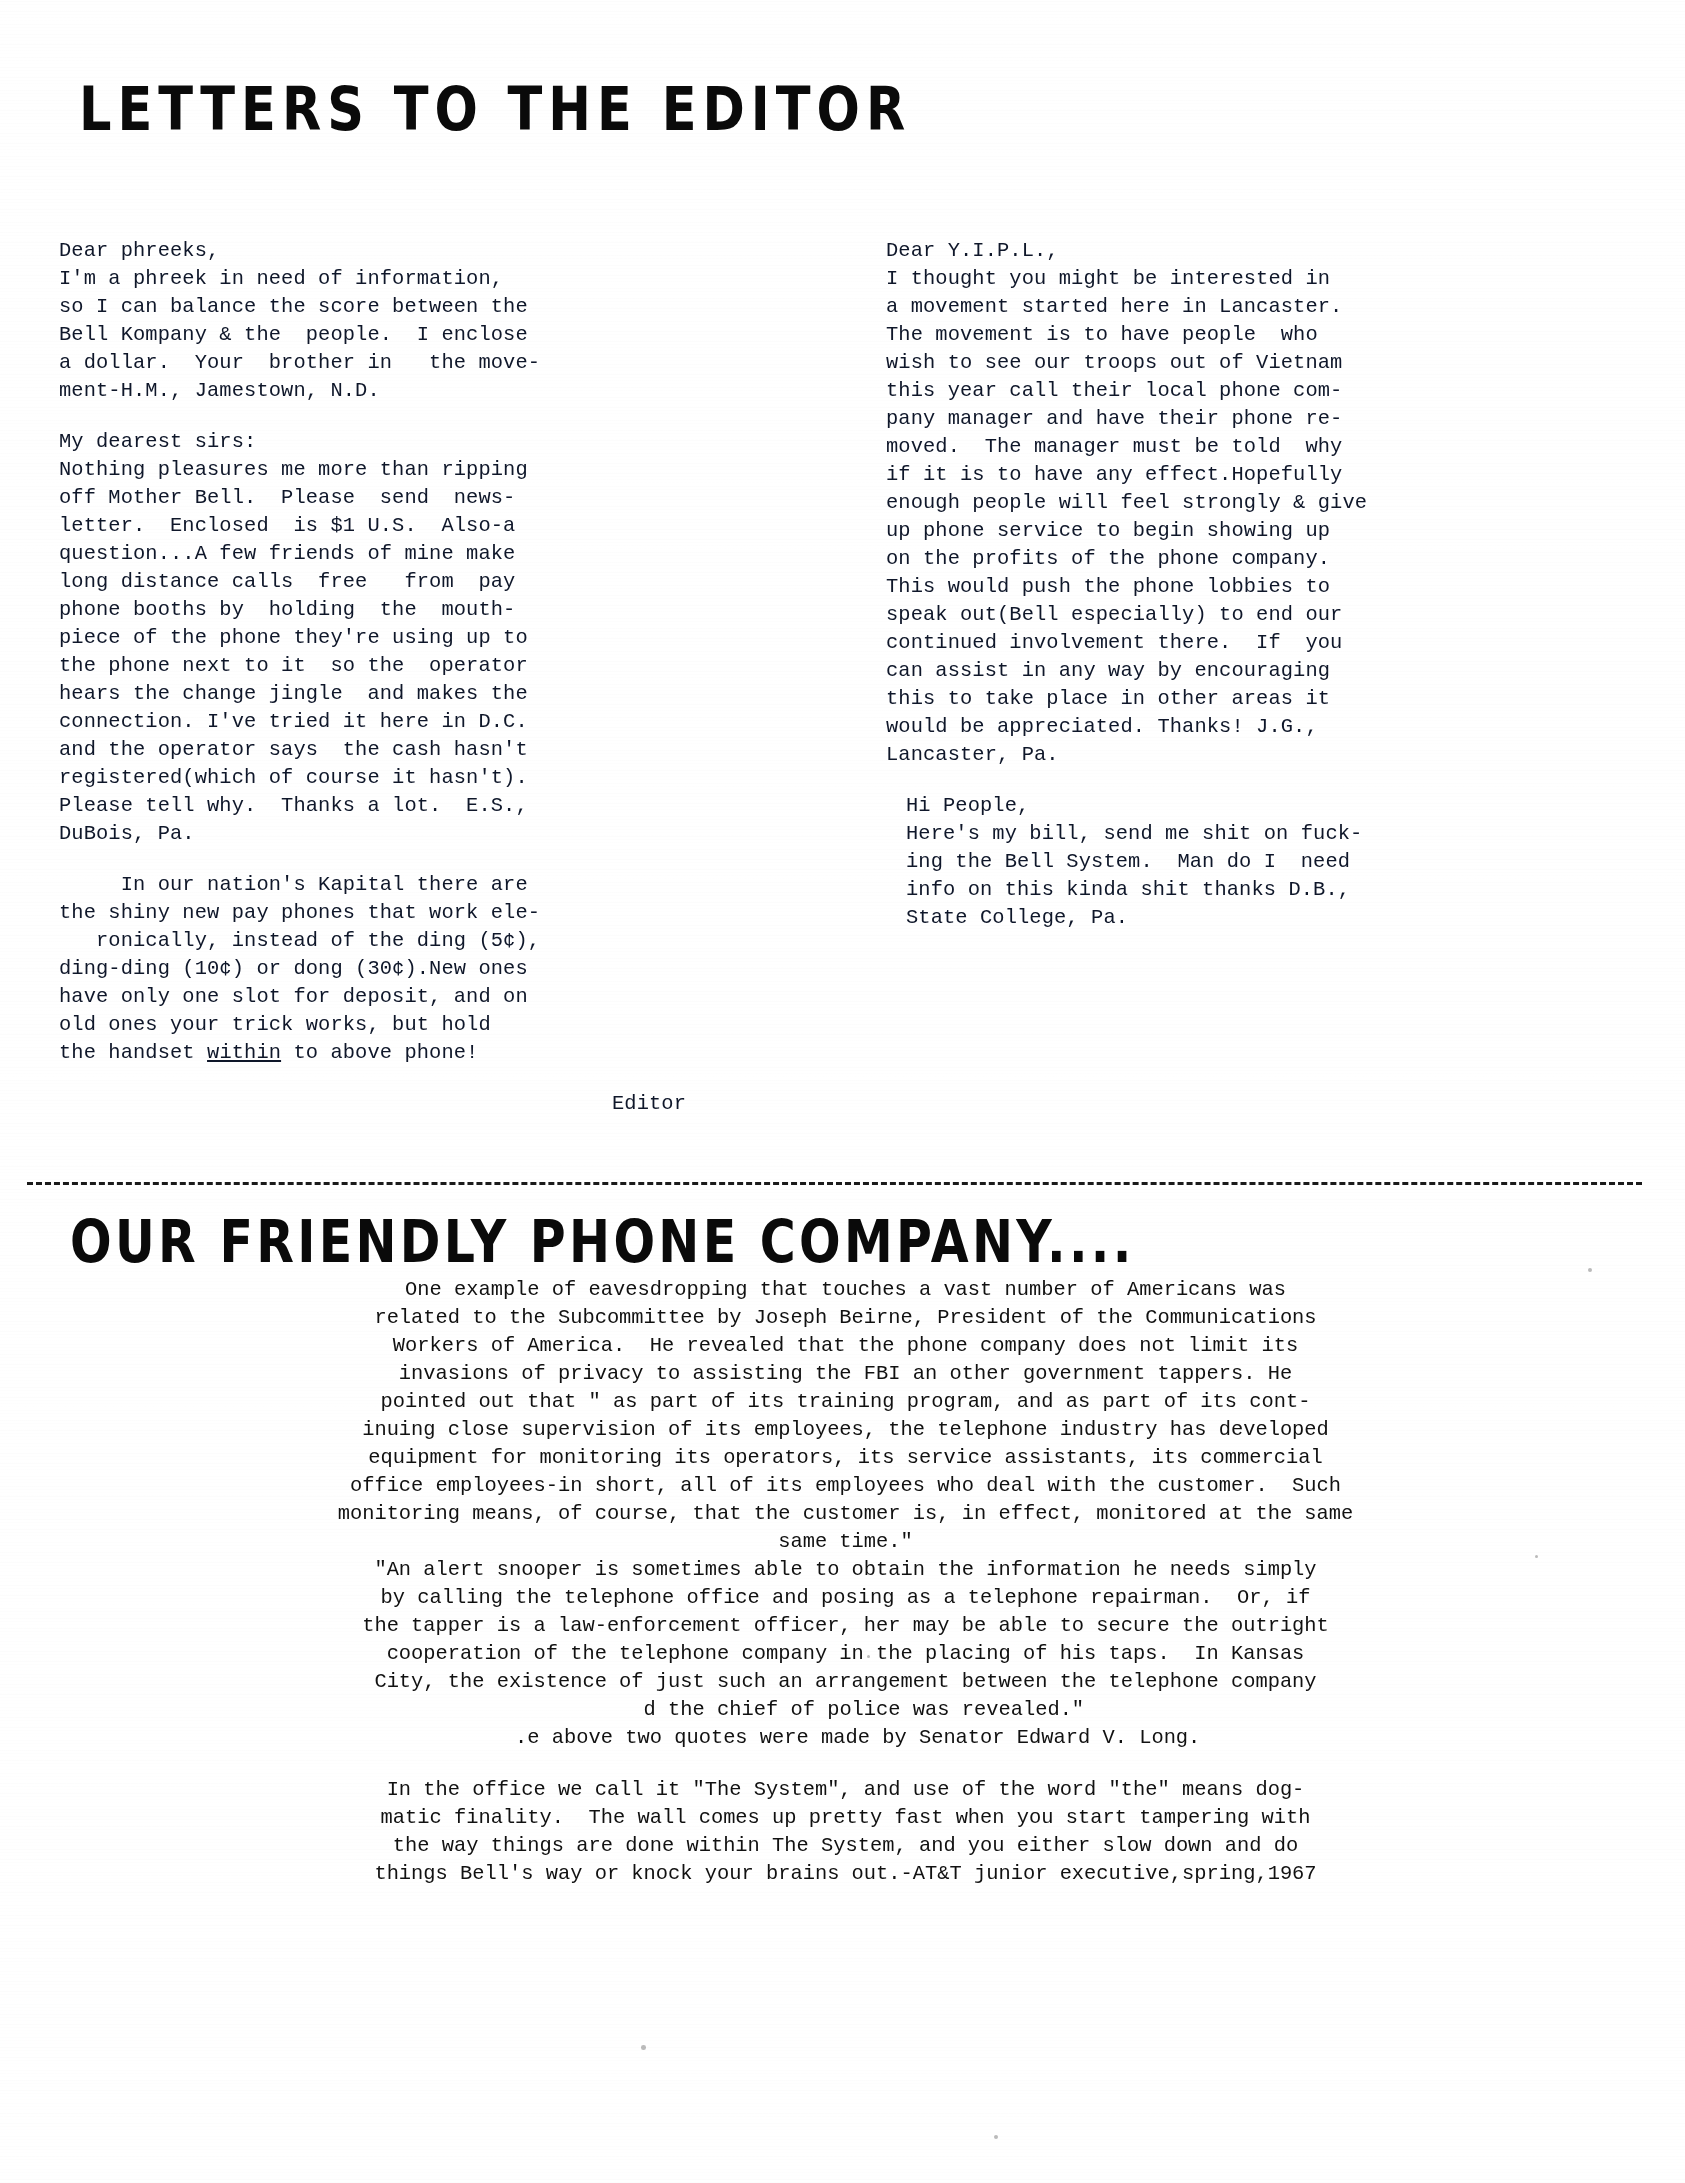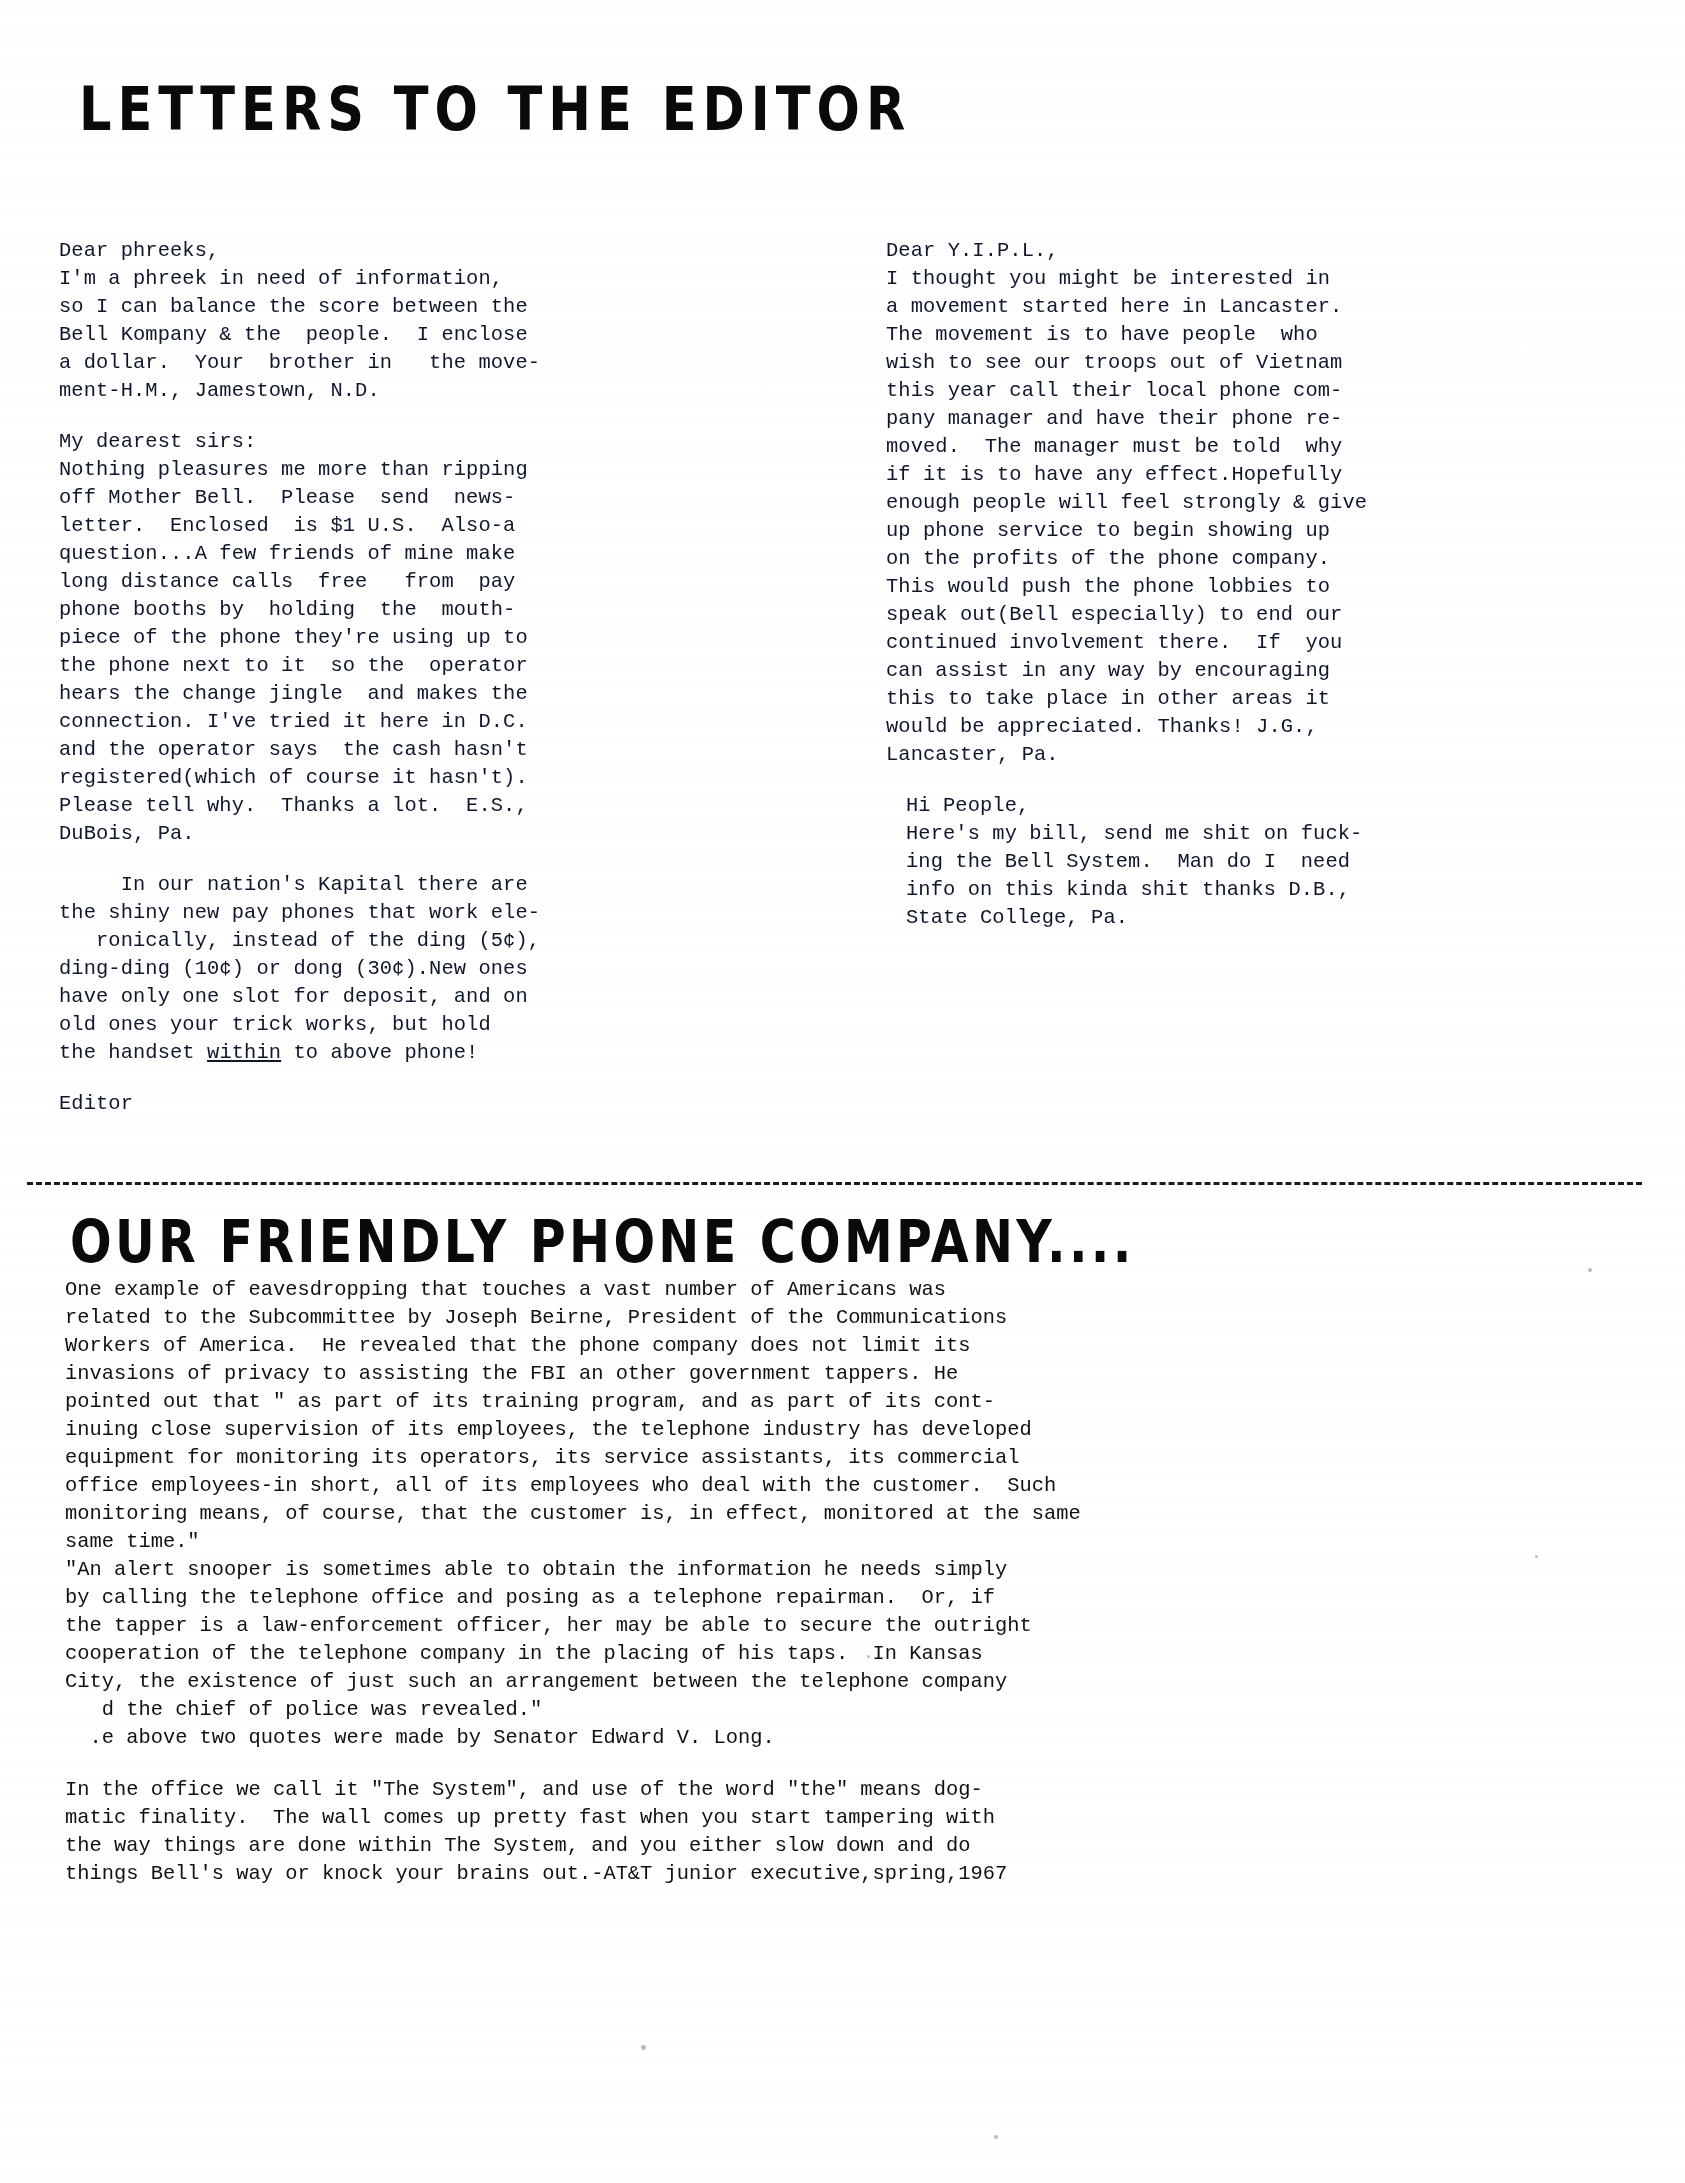--- a/index.html
+++ b/index.html
@@ -67,20 +67,21 @@
     line-height: 28px;
     white-space: pre-wrap;
     letter-spacing: 0.1px;
     color: #0f172a;
   }
   .blk { margin-bottom: 23px; }
   .blk:last-child { margin-bottom: 0; margin-left: 20px; }
 
   .sig-right {
     display: block;
+    text-align: right;
     padding-right: 100px;
   }
 
   .underline-close { text-decoration: underline; }
 
   
   .divider {
     position: absolute;
     left: 27px;
     top: 1182px;
@@ -97,21 +98,21 @@
     width: 1561px;
   }
   .atxt {
     font-family: "Liberation Mono", monospace;
     font-size: 20.4px;
     line-height: 28px;
     white-space: pre-wrap;
     letter-spacing: 0px;
     color: #111;
   }
-  .apara { margin-bottom: 0px; }
+  .apara { margin-bottom: 0px; text-align: center; }
   .gap { margin-bottom: 24px; }
 
   
   .grain {
     position: absolute;
     inset: 0;
     pointer-events: none;
     opacity: 0.05;
     background:
       repeating-linear-gradient(0deg, rgba(0,0,0,0.25) 0px, rgba(0,0,0,0) 1.3px, rgba(0,0,0,0) 3.3px);

